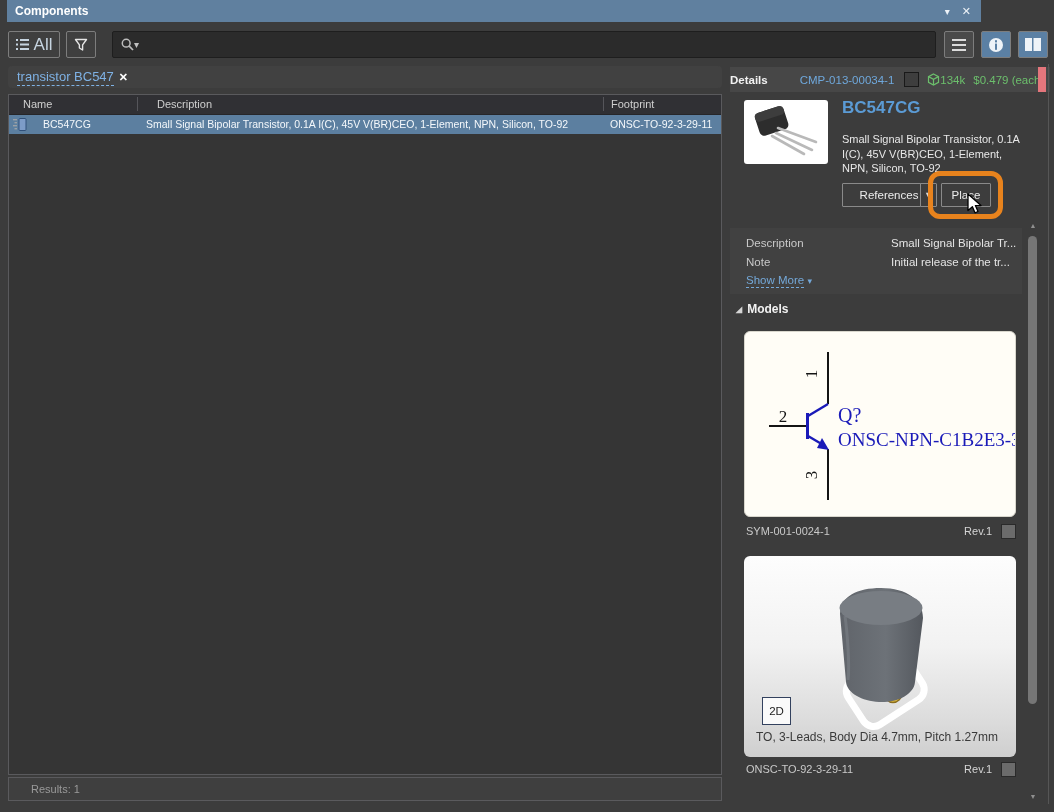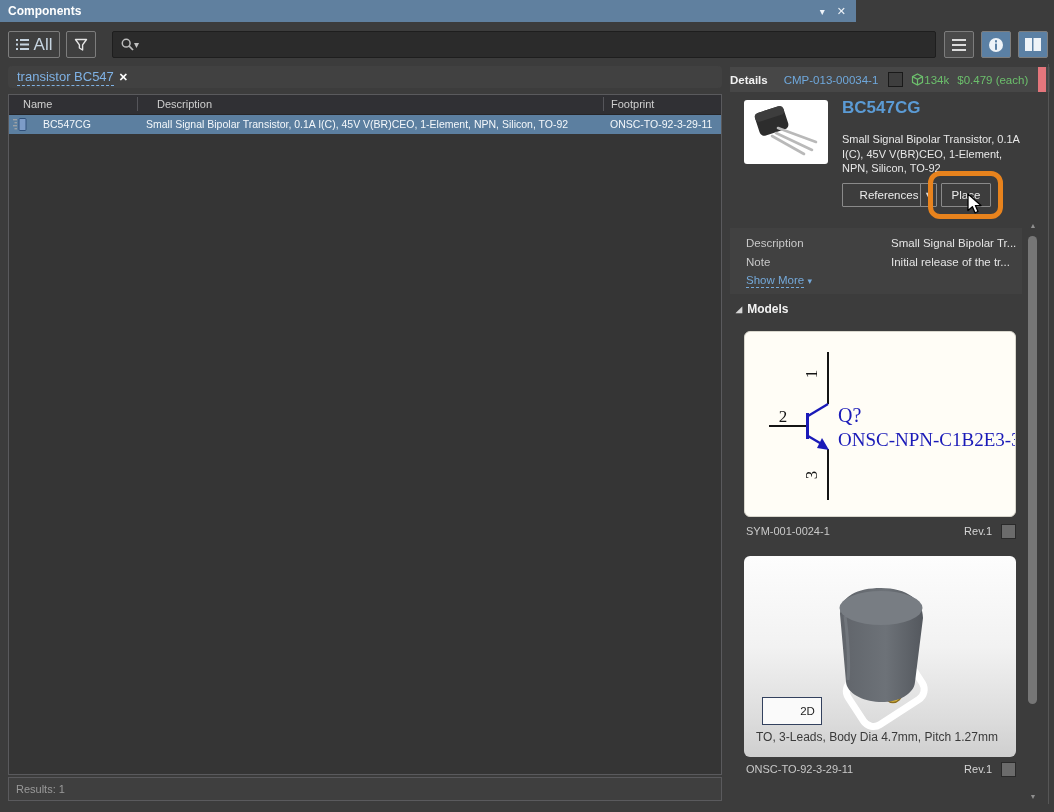--- a/index.html
+++ b/index.html
@@ -1,21 +1,21 @@
 <!DOCTYPE html>
 <html><head>
 <meta charset="utf-8">
 <style>
   html,body{margin:0;padding:0;background:#2f2f2f;}
   #root{position:relative;width:1054px;height:812px;background:#3c3c3c;overflow:hidden;
         font-family:"Liberation Sans",sans-serif;color:#d8d8d8;font-size:11px;}
   .abs{position:absolute;box-sizing:border-box;}
 
   
-  .titlebar{left:0;top:0;width:856px;height:22px;background:#60809f;display:flex;align-items:center;text-align:center;}
+  .titlebar{left:7px;top:0;width:974px;height:22px;background:#60809f;display:flex;align-items:center;text-align:center;}
   .titlebar .title{font-size:12px;font-weight:bold;color:#ffffff;padding-left:8px;}
   .titlebar .tb-right{margin-left:auto;display:flex;align-items:center;gap:12px;padding-right:10px;color:#eef3f8;}
   .tb-glyph{font-size:10px;cursor:default;}
 
   
   .btn{background:#3f3f3f;border:1px solid #7d7d7d;border-radius:2px;display:flex;align-items:center;justify-content:center;gap:5px;}
   .btn.steel{background:#5b80a4;}
   .btn-all{left:8px;top:31px;width:52px;height:27px;color:#c6d4e0;font-size:17px;}
   .btn-filter{left:66px;top:31px;width:30px;height:27px;}
   .searchbox{left:112px;top:31px;width:824px;height:27px;background:#2b2b2b;border:1px solid #1e1e1e;border-radius:2px;display:flex;align-items:center;padding:0 8px;}
@@ -37,27 +37,27 @@
   .table{left:8px;top:94px;width:714px;height:681px;background:#353535;border:1px solid #5a5a5d;}
   .thead{position:relative;height:19px;background:#303034;border-bottom:1px solid #262629;color:#cfcfcf;}
   .th{position:absolute;top:3px;font-size:11px;}
   .th-sep{position:absolute;top:2px;width:1px;height:14px;background:#55555a;}
   .trow{position:relative;height:19px;background:#5c7fa0;color:#f4f8fb;}
   .td{position:absolute;top:3px;white-space:nowrap;overflow:hidden;font-size:10.5px;}
   .rowicon{position:absolute;left:3px;top:2px;}
   .msg{position:absolute;left:0;top:54px;width:100%;text-align:center;color:#dedede;line-height:18px;font-size:11px;}
   .link{color:#74a8d8;border-bottom:1px dashed #74a8d8;padding-bottom:0px;cursor:default;}
 
-  .statusbar{left:8px;top:777px;width:714px;height:24px;background:#3f3f3f;border:1px solid #5a5a5d;display:flex;align-items:center;padding-left:7px;color:#9a9a9a;font-size:11px;}
+  .statusbar{left:8px;top:777px;width:714px;height:24px;background:#3f3f3f;border:1px solid #5a5a5d;display:flex;align-items:center;padding-left:22px;color:#9a9a9a;font-size:11px;}
 
   
   .dpanel-border{left:1048px;top:64px;width:1px;height:740px;background:#565656;}
   .dheader{left:730px;top:67px;width:320px;height:25px;background:#474747;display:flex;align-items:center;font-size:11.5px;position:absolute;}
   .dheader .dlabel{font-weight:bold;color:#f2f2f2;margin-left:0;}
-  .dheader .cmpid{color:#6fa8dc;margin-left:16px;}
+  .dheader .cmpid{color:#6fa8dc;margin-left:32px;}
   .checkbox{width:13px;height:13px;background:#3e3e3e;border:1px solid #191919;}
   .dheader .checkbox{margin-left:10px;}
   .green{color:#6cbf6c;}
   .salmon{position:absolute;right:4px;top:0;width:8px;height:25px;background:#e4767c;}
 
   .thumb{left:744px;top:100px;width:84px;height:64px;background:#ffffff;border-radius:3px;display:flex;align-items:center;justify-content:center;}
   .dtitle{left:842px;top:98px;font-size:17px;font-weight:bold;color:#5b9bd5;}
   .ddesc{left:842px;top:132px;width:180px;color:#e8e8e8;font-size:11px;line-height:14.5px;}
 
   .pushbtn{background:#3d3d3d;border:1px solid #8a8a8a;color:#ececec;font-size:11.5px;display:flex;align-items:center;justify-content:center;border-radius:1px;}
@@ -78,21 +78,21 @@
   .tri{font-size:8px;color:#d5d5d5;}
 
   .sym-card{left:744px;top:331px;width:272px;height:186px;background:#fffdf6;border:1px solid #d9d7cd;border-radius:6px;overflow:hidden;}
   .caprow{position:absolute;width:272px;height:16px;left:744px;color:#c9c9c9;font-size:11px;}
   .cap-left{position:absolute;left:2px;top:1px;}
   .cap-rev{position:absolute;right:24px;top:1px;color:#d5d5d5;}
   .cap-box{position:absolute;right:0;top:0;width:13px;height:13px;background:#6b6b6b;border:1px solid #2a2a2a;}
 
   .fp-card{left:744px;top:556px;width:272px;height:201px;border-radius:6px;overflow:hidden;
            background:linear-gradient(180deg,#fdfdfd 0%,#f2f2f2 45%,#dddddd 80%,#cfcfcf 100%);}
-  .btn-2d{position:absolute;left:18px;top:141px;width:27px;height:26px;background:#fafafa;border:1px solid #33415e;color:#1c1c1c;font-size:11.5px;display:flex;align-items:center;justify-content:center;padding-left:31px;}
+  .btn-2d{position:absolute;left:18px;top:141px;width:27px;height:26px;background:#fafafa;border:1px solid #33415e;color:#1c1c1c;font-size:11.5px;display:flex;align-items:center;justify-content:center;}
   .fp-cap-in{position:absolute;left:12px;top:174px;color:#3a3a3a;font-size:12px;}
 
   
   .scroll{left:1026px;top:222px;width:14px;height:578px;}
   .scroll .arrow{position:absolute;left:0;width:14px;text-align:center;color:#8f8f8f;font-size:7px;}
   .scroll .thumbbar{position:absolute;left:2px;top:14px;width:9px;height:468px;background:#767676;border-radius:5px;}
 
   .cursor{left:966px;top:193px;pointer-events:none;}
 </style>
 </head>

